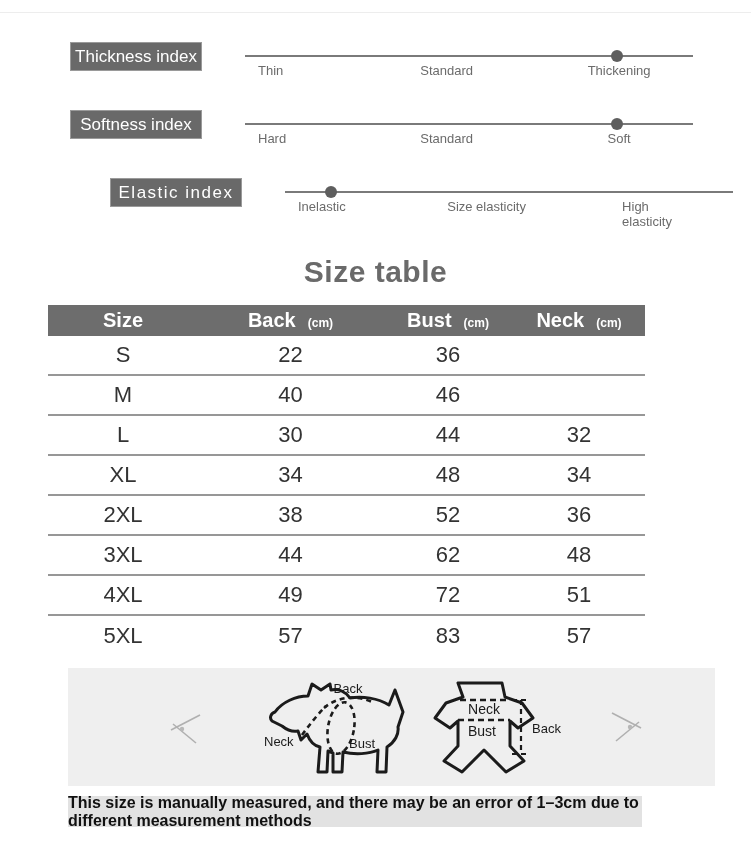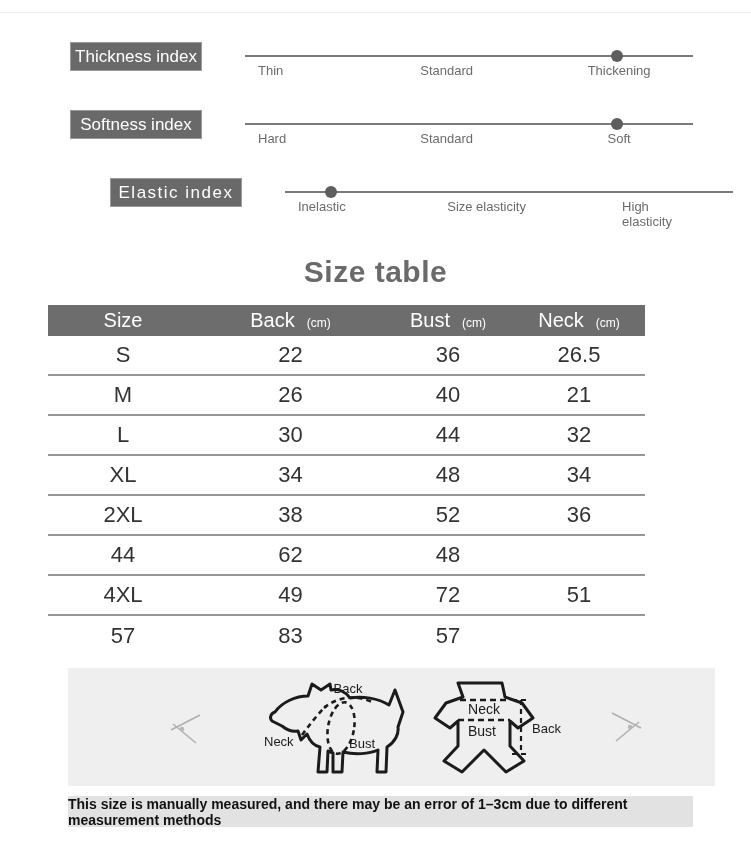--- a/index.html
+++ b/index.html
@@ -29,44 +29,44 @@
 
   
   .size-title{
     position:absolute; top:255px; left:0; width:751px; text-align:center;
     font-size:30px; font-weight:bold; color:#6a6a6a; letter-spacing:0.5px;
   }
   .table{ position:absolute; left:48px; top:305px; width:597px; }
   .thead{
     display:grid; grid-template-columns:150px 185px 130px 132px;
     background:#6d6d6d; color:#ffffff; height:31px; align-items:center;
-    text-align:center; font-size:20px;
+    text-align:center; font-size:20px;font-weight:bold;
   }
   .thead .unit{ font-size:12px; margin-left:12px; }
   .trow{
     display:grid; grid-template-columns:150px 185px 130px 132px;
     height:40px; align-items:center; text-align:center;
     font-size:22px; color:#333333; border-bottom:2px solid #979797;
   }
   .trow:last-child{ border-bottom:none; }
 
   
   .diagram{ position:absolute; left:68px; top:668px; width:647px; height:118px; background:#efefef; }
   .arrow{ position:absolute; width:36px; height:34px; cursor:pointer; }
   .arrow.prev{ left:100px; top:44px; }
   .arrow.next{ left:540px; top:42px; }
   .dog-svg{ position:absolute; left:194px; top:12px; }
   .shirt-svg{ position:absolute; left:362px; top:12px; }
   svg text{ font-family:"Liberation Sans", sans-serif; fill:#1b1b1b; }
 
   
   .note-strip{
-    position:absolute; left:68px; top:796px; width:625px; height:31px;
+    position:absolute; left:68px; top:796px; width:574px; height:31px;
     background:#e2e2e2; display:flex; align-items:center; justify-content:center;
-    font-size:14px; font-weight:600; color:#111111;
+    font-size:16px; font-weight:600; color:#111111;
   }
 </style>
 </head>
 <body>
 
 <div class="canvas">
 
   <div class="topline"></div>
 
   <div class="idx-row r0">
@@ -112,58 +112,58 @@
       <div><span>Size</span></div>
       <div><span>Back</span><span class="unit">(cm)</span></div>
       <div><span>Bust</span><span class="unit">(cm)</span></div>
       <div><span>Neck</span><span class="unit">(cm)</span></div>
     </div>
 
     <div class="trow">
       <div>S</div>
       <div>22</div>
       <div>36</div>
-      <div>26.5</div>
     </div>
     <div class="trow">
       <div>M</div>
-      <div>26</div>
       <div>40</div>
-      <div>21</div>
+      <div>46</div>
     </div>
     <div class="trow">
       <div>L</div>
       <div>30</div>
       <div>44</div>
       <div>32</div>
     </div>
     <div class="trow">
       <div>XL</div>
       <div>34</div>
       <div>48</div>
       <div>34</div>
     </div>
     <div class="trow">
       <div>2XL</div>
       <div>38</div>
       <div>52</div>
       <div>36</div>
     </div>
     <div class="trow">
+      <div>3XL</div>
       <div>44</div>
       <div>62</div>
       <div>48</div>
     </div>
     <div class="trow">
       <div>4XL</div>
       <div>49</div>
       <div>72</div>
       <div>51</div>
     </div>
     <div class="trow">
+      <div>5XL</div>
       <div>57</div>
       <div>83</div>
       <div>57</div>
     </div>
   </div>
 
   <div class="diagram">
 
     <svg class="arrow prev" viewBox="0 0 36 34">
       <line x1="32" y1="3" x2="3" y2="18" stroke="#b0b0b0" stroke-width="1.6"></line>

